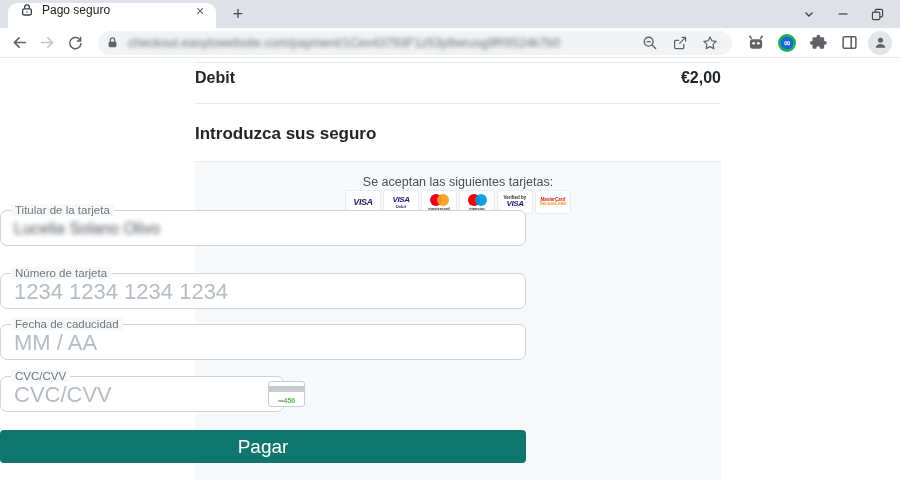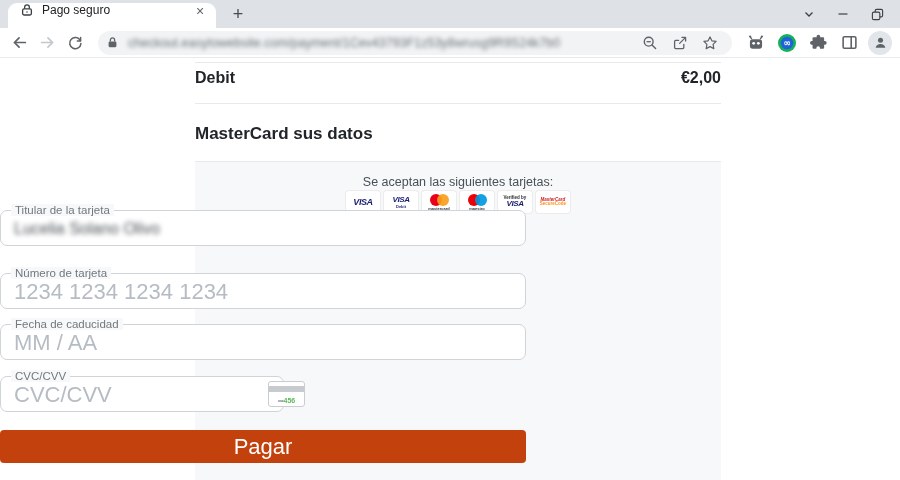--- a/index.html
+++ b/index.html
@@ -63,21 +63,21 @@
   .f-number { top:215px; }
   .f-expiry { top:266px; }
   .f-cvc { top:318px; width:284px; }
 
   .cvc-card { position:absolute; left:268px; top:323px; width:37px; height:26px; background:#fff; border:1px solid #c9cdd2; border-radius:3px; }
   .cvc-stripe { position:absolute; top:4px; left:0; width:100%; height:6px; background:#c7cbd0; }
   .cvc-text { position:absolute; bottom:2px; width:100%; text-align:center; font-size:7px; line-height:1; }
   .cvc-dots { color:#9aa0a6; letter-spacing:-0.5px; }
   .cvc-num { color:#5cb85c; font-weight:bold; }
 
-  .pay-btn { position:absolute; left:0; top:372px; width:526px; height:33px; background:#c2410c; border:none; border-radius:4px; color:#fff; font-family:"Liberation Sans","DejaVu Sans",sans-serif; font-size:22px; cursor:pointer; }
+  .pay-btn { position:absolute; left:0; top:372px; width:526px; height:33px; background:#0f766e; border:none; border-radius:4px; color:#fff; font-family:"Liberation Sans","DejaVu Sans",sans-serif; font-size:19px; cursor:pointer; }
 
   svg { display:block; }
 </style>
 </head>
 <body>
 
 <div class="tabstrip">
   <div class="tab">
     <span>
       <svg width="14" height="14" viewBox="0 0 16 16">
@@ -198,21 +198,21 @@
 <div class="content">
   <div class="rule rule-top"></div>
   <div class="form-bg"></div>
 
   <div class="col total-row">
     <span class="total-label">Debit</span>
     <span class="total-value">€2,00</span>
   </div>
   <div class="rule rule-1"></div>
 
-  <div class="col page-heading">MasterCard sus datos</div>
+  <div class="col page-heading">Introduzca sus seguro</div>
   <div class="rule rule-2"></div>
 
   <div class="col cards-note">Se aceptan las siguientes tarjetas:</div>
 
   <div class="col logos-row">
     <div class="logo-box">
       <span class="visa-word">VISA</span>
     </div>
     <div class="logo-box">
       <span class="visa-word sm">VISA</span>

